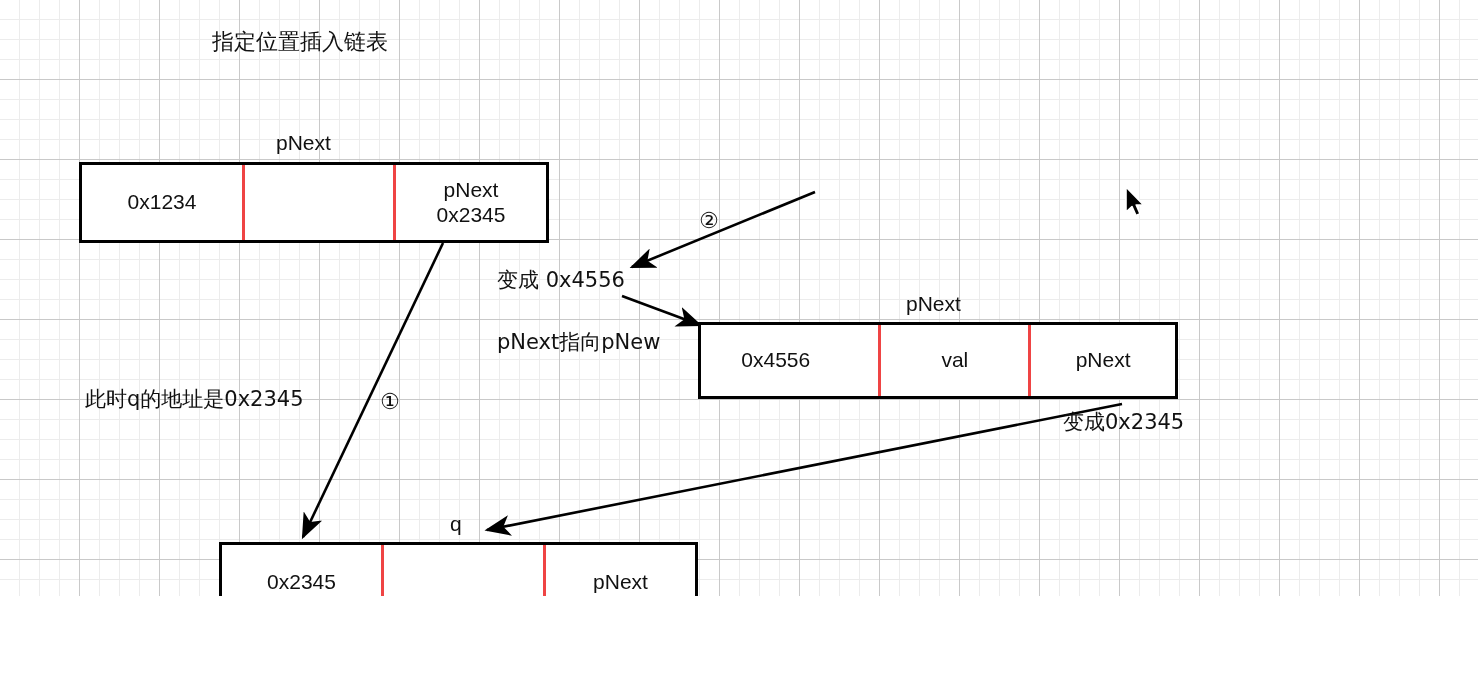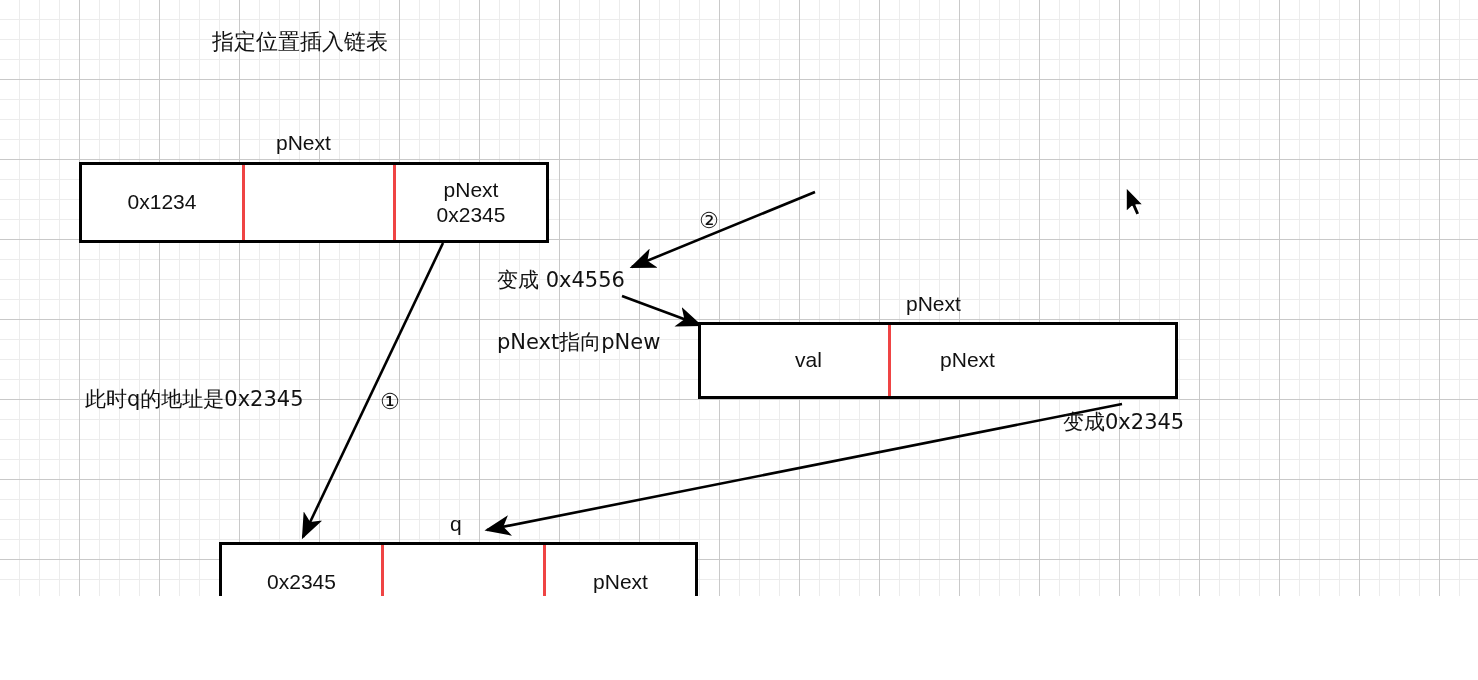--- a/index.html
+++ b/index.html
@@ -109,20 +109,21 @@
   <div class="txt" style="left:276px; top:130px;">pNext</div>
   <div class="node-box" style="left:79px; top:162px; width:470px; height:81px;">
     <div class="node-cell" style="width:160px;">0x1234</div>
     <div class="node-cell" style="width:151px;"></div>
     <div class="node-cell" style="width:153px;">pNext
 0x2345</div>
   </div>
 
   <div class="txt" style="left:906px; top:291px;">pNext</div>
   <div class="node-box" style="left:698px; top:322px; width:480px; height:77px;">
+    <div class="node-cell" style="width:159px;">0x4556</div>
     <div class="node-cell" style="width:159px;margin-left:28px;">val</div>
     <div class="node-cell" style="width:156px;">pNext</div>
   </div>
 
   <div class="txt" style="left:450px; top:511px;">q</div>
   <div class="node-box" style="left:219px; top:542px; width:479px; height:80px;">
     <div class="node-cell" style="width:159px;">0x2345</div>
     <div class="node-cell" style="width:162px;"></div>
     <div class="node-cell" style="width:152px;">pNext</div>
   </div>

